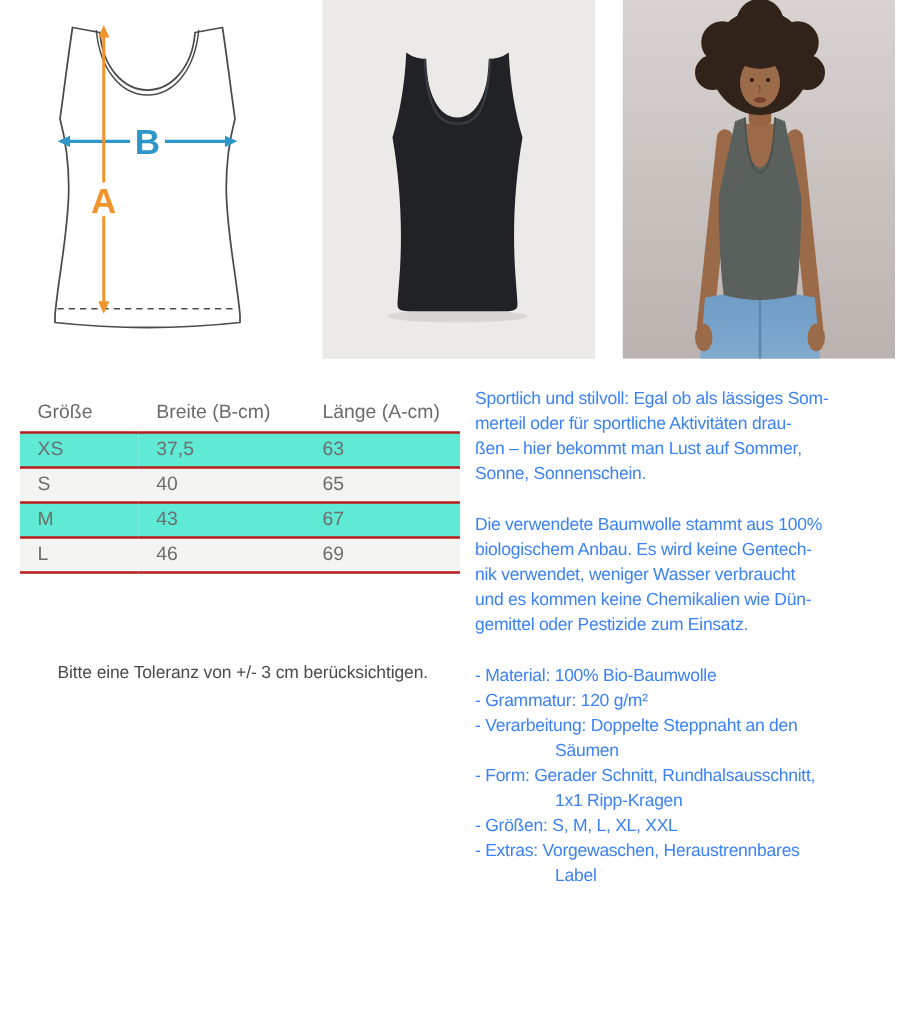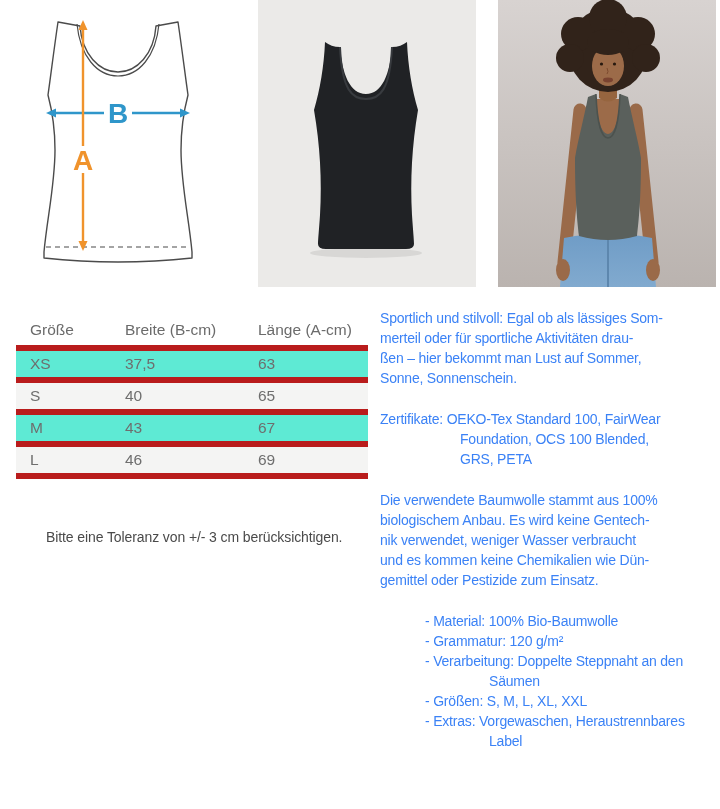--- a/index.html
+++ b/index.html
@@ -22,38 +22,38 @@
     font-size:15.5px; color:#6e6e6e;
   }
   .size-table col.c1 { width:95px; }
   .size-table col.c2 { width:133px; }
   .size-table col.c3 { width:124px; }
   .size-table th {
     text-align:left; font-weight:400; color:#6b6b6b;
     height:26px; padding:0 0 2px 14px; background:#ffffff;
   }
   .size-table td { height:26px; padding:0 0 0 14px; }
-  .size-table tr { border-bottom:6px solid #b91c1c; }
+  .size-table tr { border-bottom:2px solid #b91c1c; }
   .size-table tr.shaded td { background:#5eead4; }
   .size-table tr.plain  td { background:#f4f4f3; }
 
   .tolerance-note {
     position:absolute; left:18px; top:529px; width:360px;
     font-size:14px; color:#4a4a4a; letter-spacing:-0.1px;margin-left:28px;
   }
 
   
   .description {
     position:absolute; left:380px; top:308px; width:338px;
     font-size:14px; line-height:20px; color:#3b82f6; letter-spacing:-0.2px;
   }
   .description .para { margin:0 0 21px 0; }
   .pre { white-space:pre-line; }
   .hang-cert { padding-left:80px; text-indent:-80px; }
-  .attr-item { padding-left:64px; text-indent:-64px;margin-left:45px; }
+  .attr-item { padding-left:64px; text-indent:-64px; }
 </style>
 </head>
 <body>
 
 <div class="canvas">
 
   <div class="diagram-wrap">
     <svg viewBox="0 0 172 258">
 
       <path d="M 25,8
@@ -198,32 +198,31 @@
       </tbody>
   </table>
 
   <div class="tolerance-note">Bitte eine Toleranz von +/- 3 cm berücksichtigen.</div>
 
   <div class="description">
     <p class="para pre">Sportlich und stilvoll: Egal ob als lässiges Som-
 merteil oder für sportliche Aktivitäten drau-
 ßen – hier bekommt man Lust auf Sommer,
 Sonne, Sonnenschein.</p>
-    <p class="para pre hang-cert">Zertifikate: OEKO-Tex Standard 100, FairWear
-Foundation, OCS 100 Blended,
-GRS, PETA</p>
     <p class="para pre">Die verwendete Baumwolle stammt aus 100%
 biologischem Anbau. Es wird keine Gentech-
 nik verwendet, weniger Wasser verbraucht
 und es kommen keine Chemikalien wie Dün-
 gemittel oder Pestizide zum Einsatz.</p>
     <div>
         <div class="attr-item pre">- Material: 100% Bio-Baumwolle</div>
         <div class="attr-item pre">- Grammatur: 120 g/m²</div>
         <div class="attr-item pre">- Verarbeitung: Doppelte Steppnaht an den
 Säumen</div>
+        <div class="attr-item pre">- Form: Gerader Schnitt, Rundhalsausschnitt,
+1x1 Ripp-Kragen</div>
         <div class="attr-item pre">- Größen: S, M, L, XL, XXL</div>
         <div class="attr-item pre">- Extras: Vorgewaschen, Heraustrennbares
 Label</div>
       </div>
   </div>
 
 </div>
 
 </body></html>

